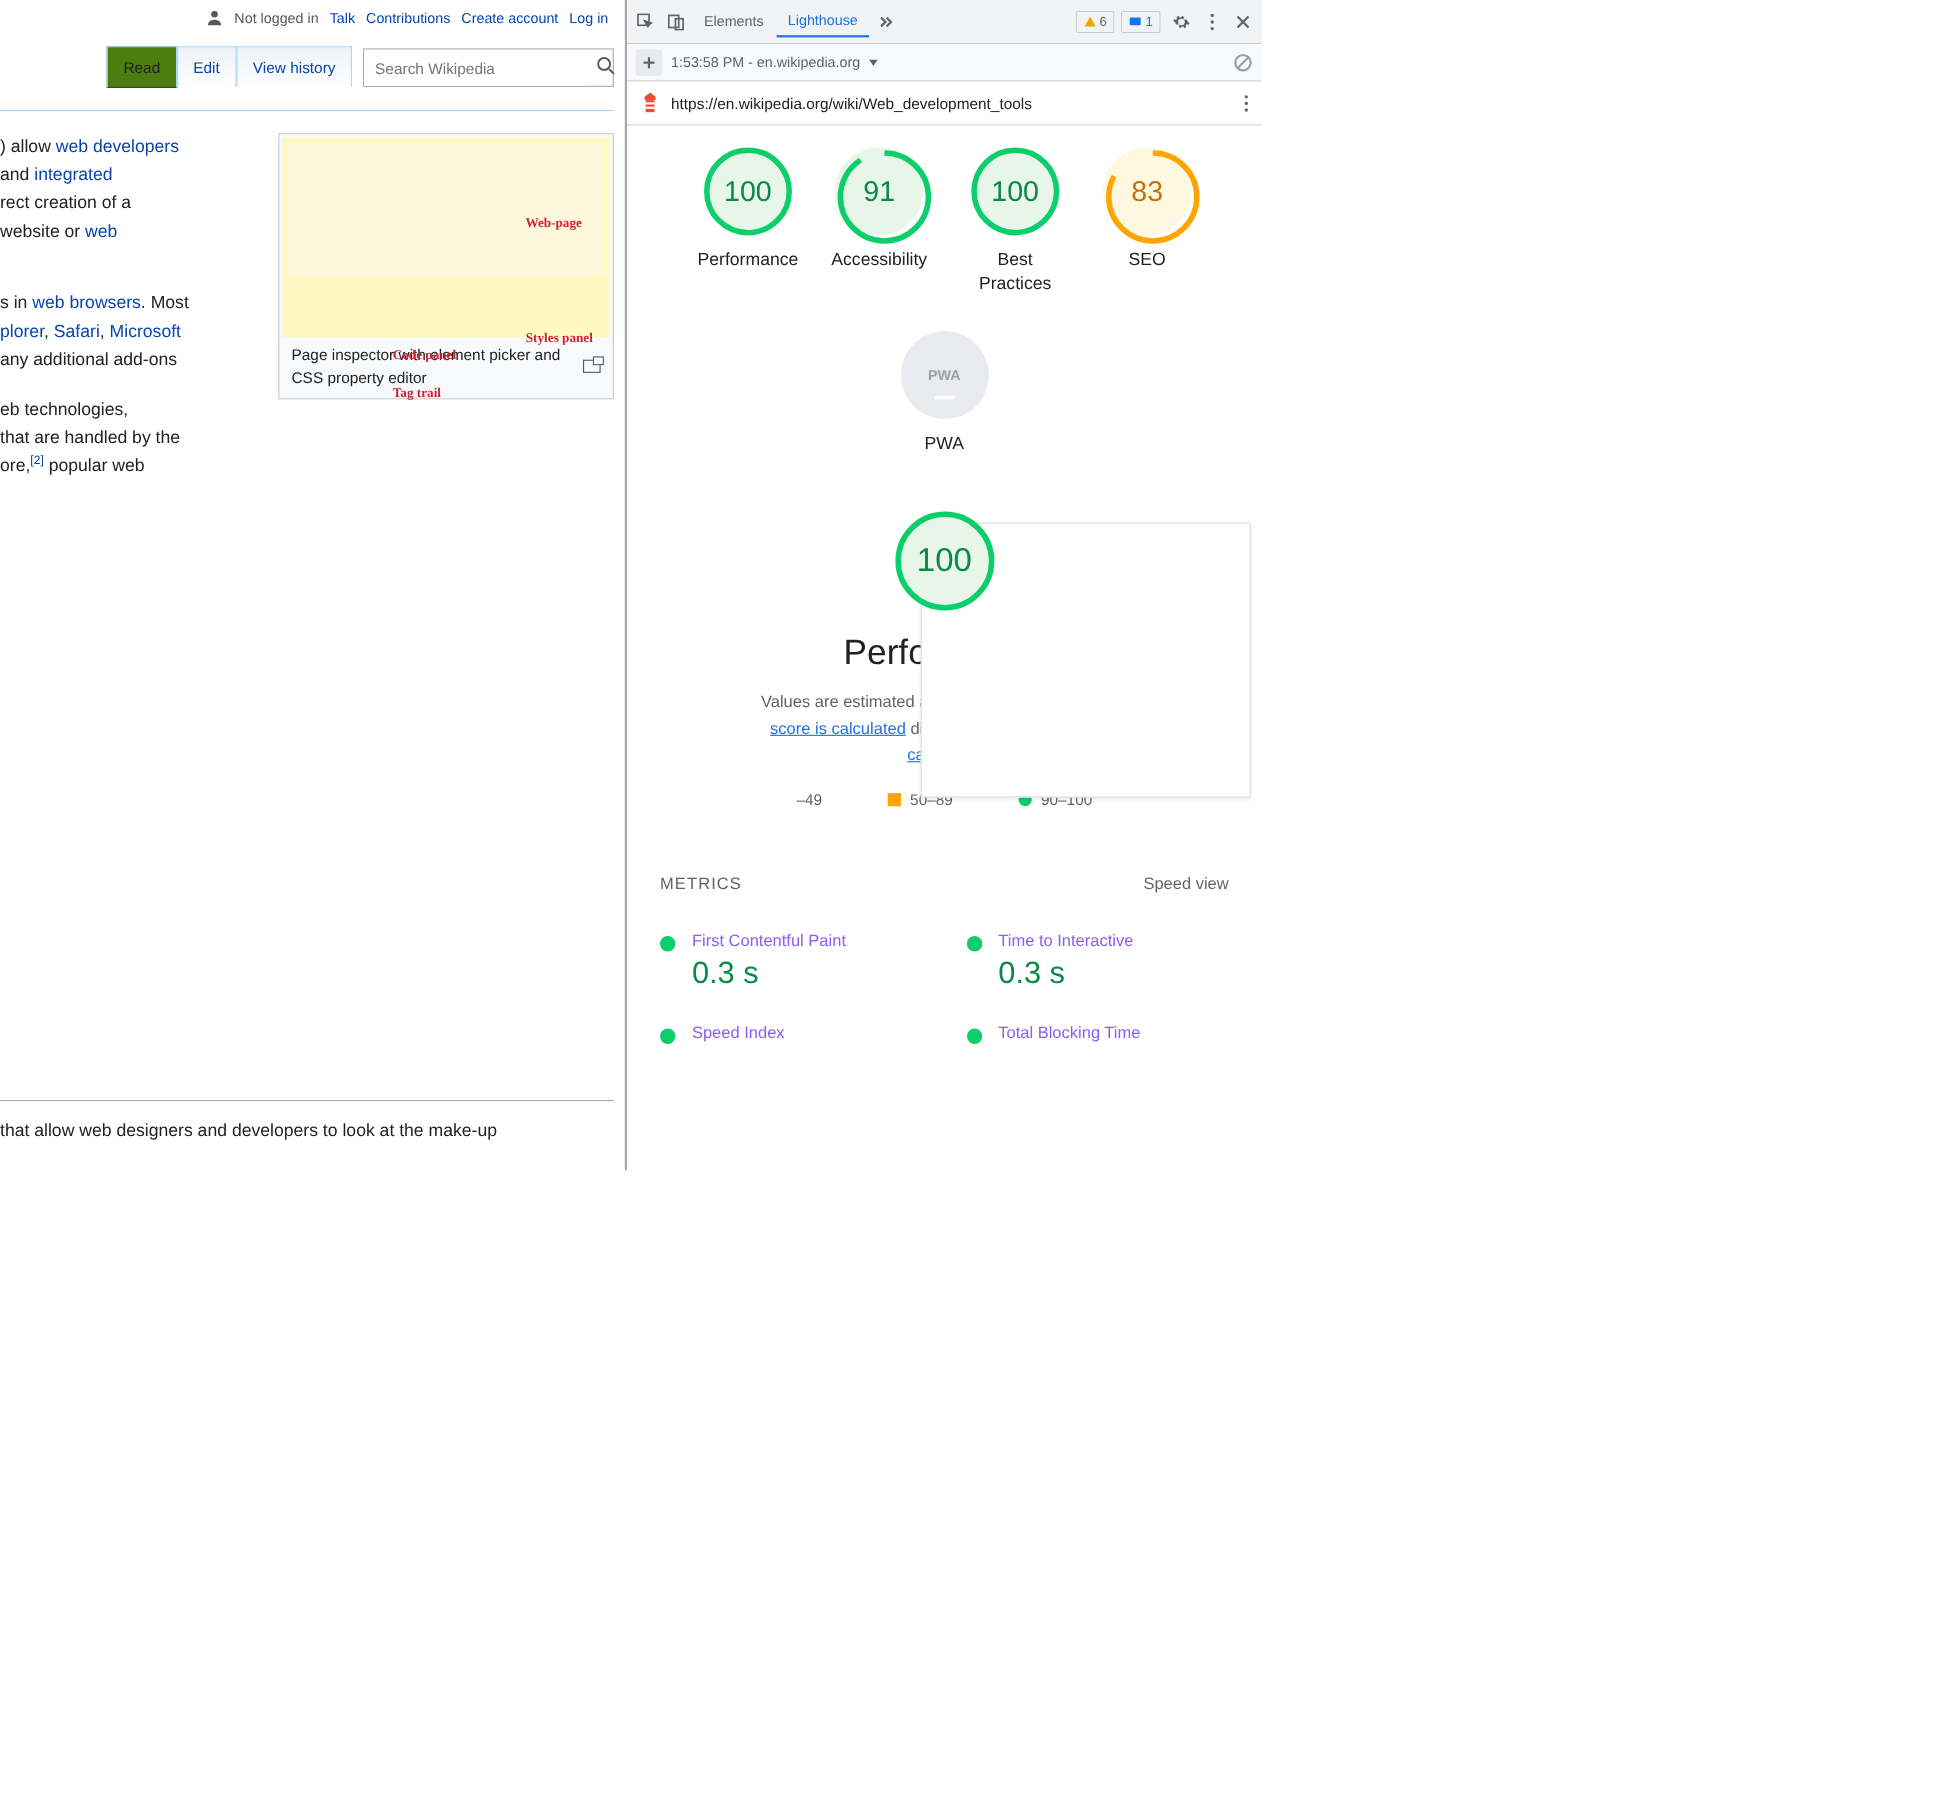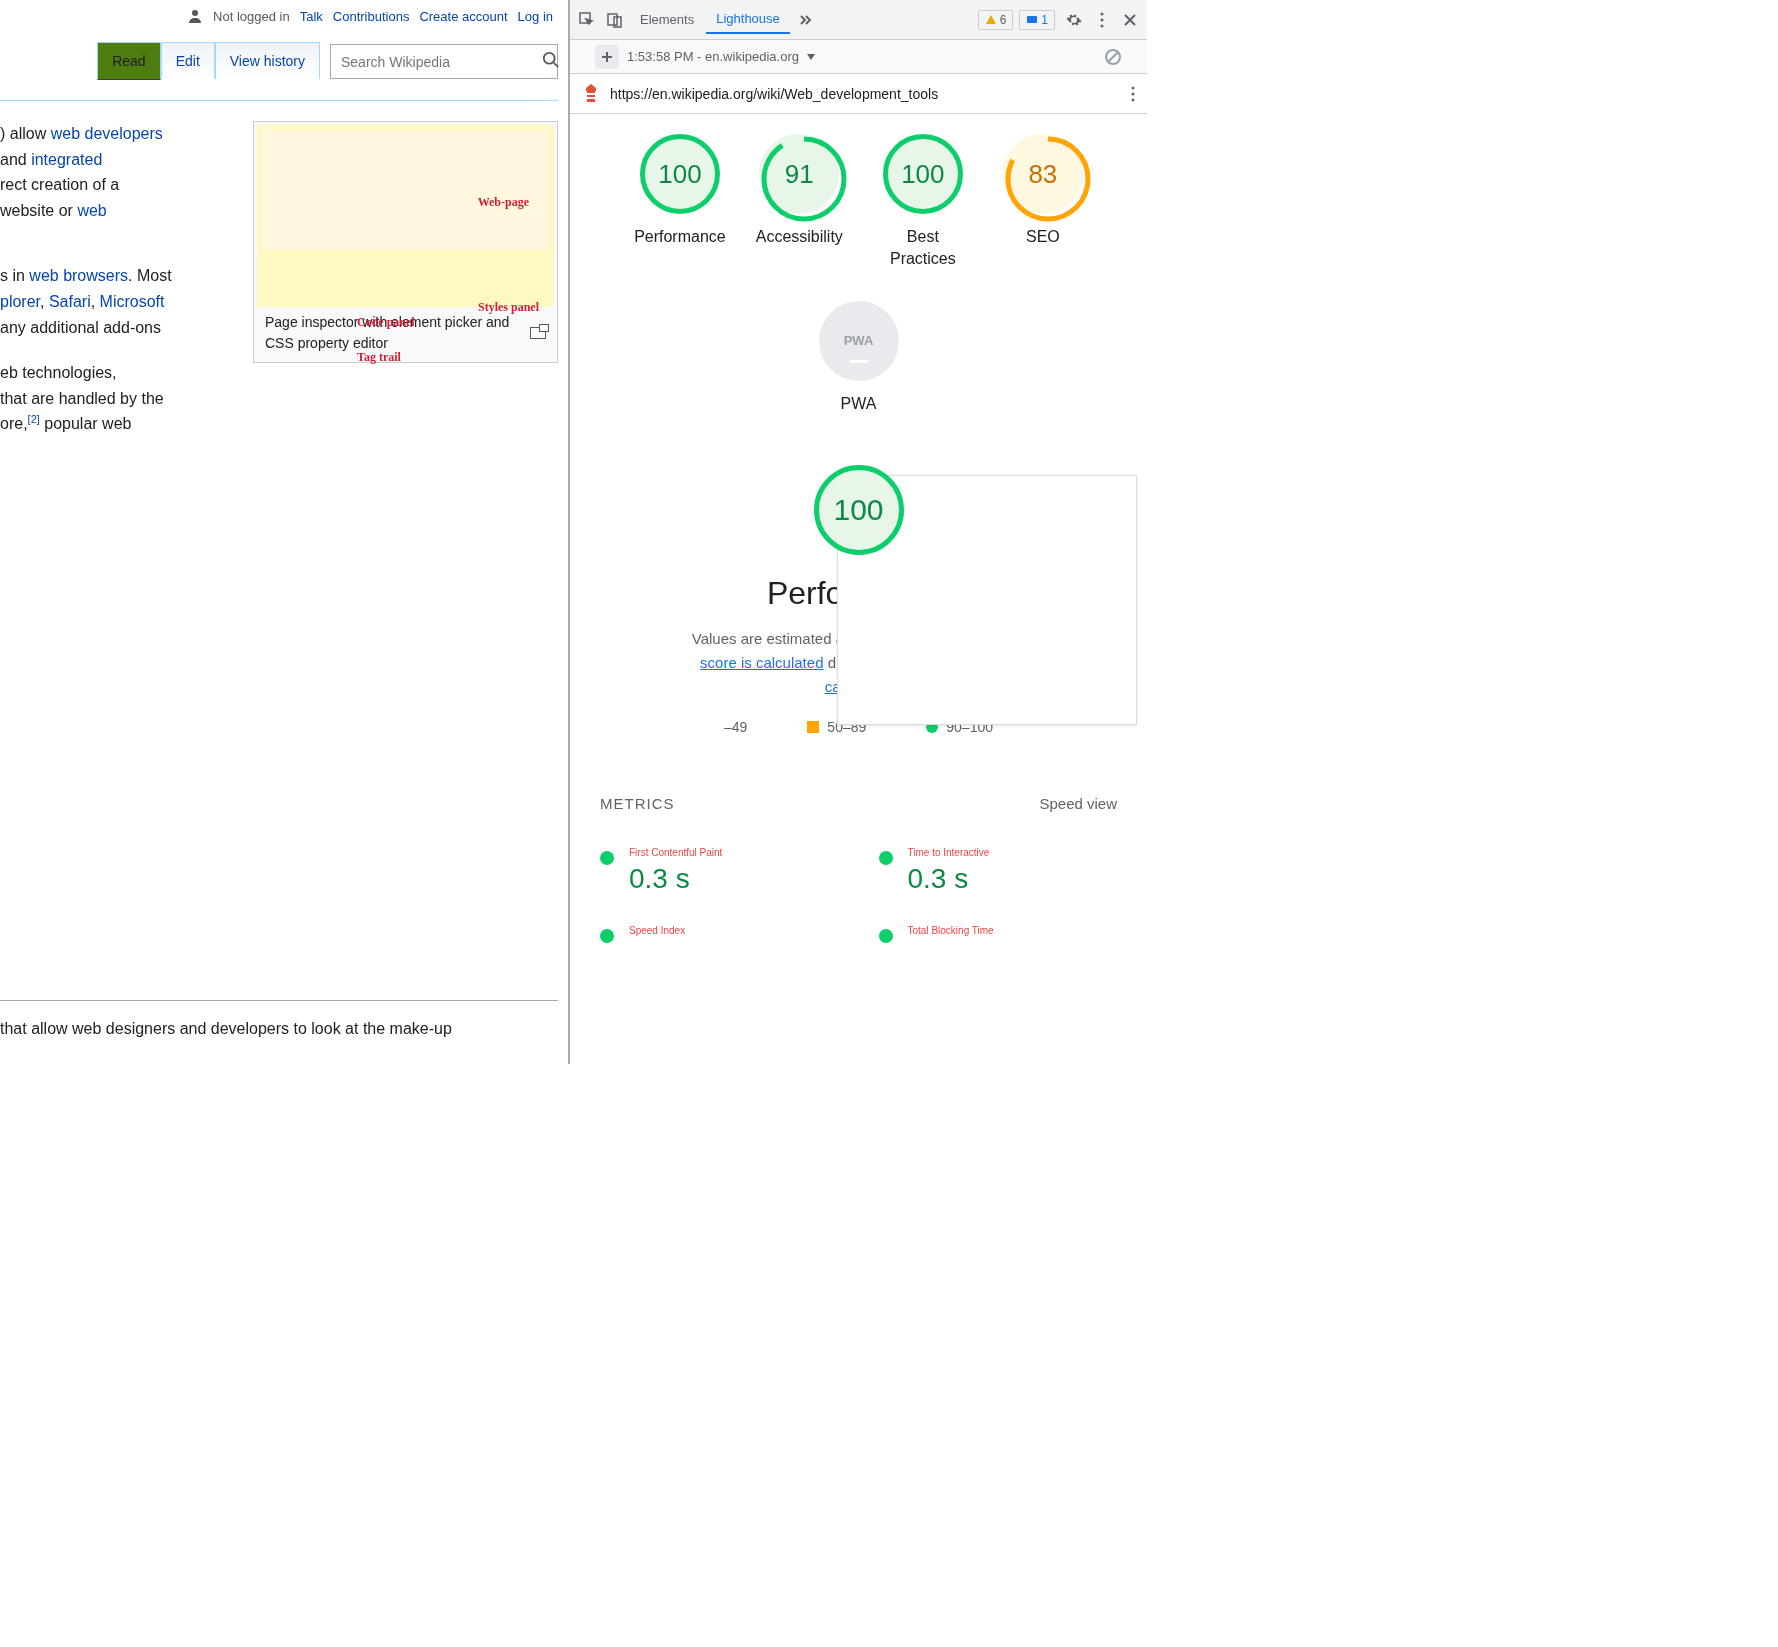--- a/index.html
+++ b/index.html
@@ -40,21 +40,21 @@
     
     .dt-topbar { height: 40px; background: #f1f3f4; border-bottom: 1px solid #ccc; display: flex; align-items: center; padding: 4px 4px; gap: 2px; }
     .dt-iconbtn { width: 26px; height: 26px; display: flex; align-items: center; justify-content: center; cursor: pointer; border: none; background: none; }
     .dt-tab { padding: 6px 10px; font-size: 13px; color: #5f6368; cursor: pointer; }
     .dt-tab.active { color: #1a73e8; border-bottom: 2px solid #1a73e8; }
     .dt-spacer { flex: 1; }
     .badge { display: inline-flex; align-items: center; gap: 3px; padding: 2px 6px; border: 1px solid #ccc; border-radius: 2px; font-size: 12px; margin-right: 4px; }
     .badge.warn { color: #5f6368; }
     .badge.info { color: #1a73e8; }
     
-    .dt-subbar { height: 34px; background: #f8f9fa; border-bottom: 1px solid #d0d0d0; display: flex; align-items: center; padding: 0 25px; gap: 8px; font-size: 13px; color: #5f6368; }
+    .dt-subbar { height: 34px; background: #f8f9fa; border-bottom: 1px solid #d0d0d0; display: flex; align-items: center; padding: 0 8px; gap: 8px; font-size: 13px; color: #5f6368; }
     .plus-tab { width: 24px; height: 24px; display: flex; align-items: center; justify-content: center; background: #e8eaed; border-radius: 3px; cursor: pointer; }
     
     .dt-urlbar { height: 40px; border-bottom: 1px solid #d0d0d0; display: flex; align-items: center; padding: 0 12px; gap: 10px; font-size: 14px; }
     .lh-icon { width: 18px; height: 20px; }
     
     .lh-body { flex: 1; overflow-y: auto; padding: 20px 30px; position: relative; }
     
     .gauges { display: flex; justify-content: center; gap: 30px; flex-wrap: wrap; margin-bottom: 20px; }
     .gauge { display: flex; flex-direction: column; align-items: center; gap: 12px; }
     .gauge-ring { width: 80px; height: 80px; border-radius: 50%; display: flex; align-items: center; justify-content: center; font-size: 26px; font-weight: 500; position: relative; }
@@ -83,21 +83,21 @@
     
     .metrics { margin-top: 60px; }
     .metrics-head { display: flex; justify-content: space-between; align-items: center; padding-bottom: 15px; }
     .metrics-title { font-size: 15px; color: #5f6368; letter-spacing: 1px; font-weight: 500; }
     .expand-link { font-size: 15px; color: #5f6368; cursor: pointer; }
     
     .metrics-grid { display: grid; grid-template-columns: 1fr 1fr; gap: 30px 40px; padding-top: 20px; }
     .metric { display: flex; gap: 15px; align-items: flex-start; }
     .metric-dot { width: 14px; height: 14px; border-radius: 50%; background: #0cce6b; margin-top: 4px; flex-shrink: 0; }
     .metric-body { flex: 1; }
-    .metric-name { font-size: 10px; color: #ef4444; }
+    .metric-name { font-size: 15px; color: #8b5cf6; }
     .metric-val { font-size: 28px; color: #0a8a46; font-weight: 500; margin-top: 5px; }
     
     
     .thumb-img::before { content:''; position:absolute; top:5px; left:5px; right:5px; height:120px; background:#fff7de; }
     .redtxt { position:absolute; color:#c23; font-family:cursive; font-size:12px; }
   </style>
 </head>
 <body>
 
 <div class="wiki-pane">

